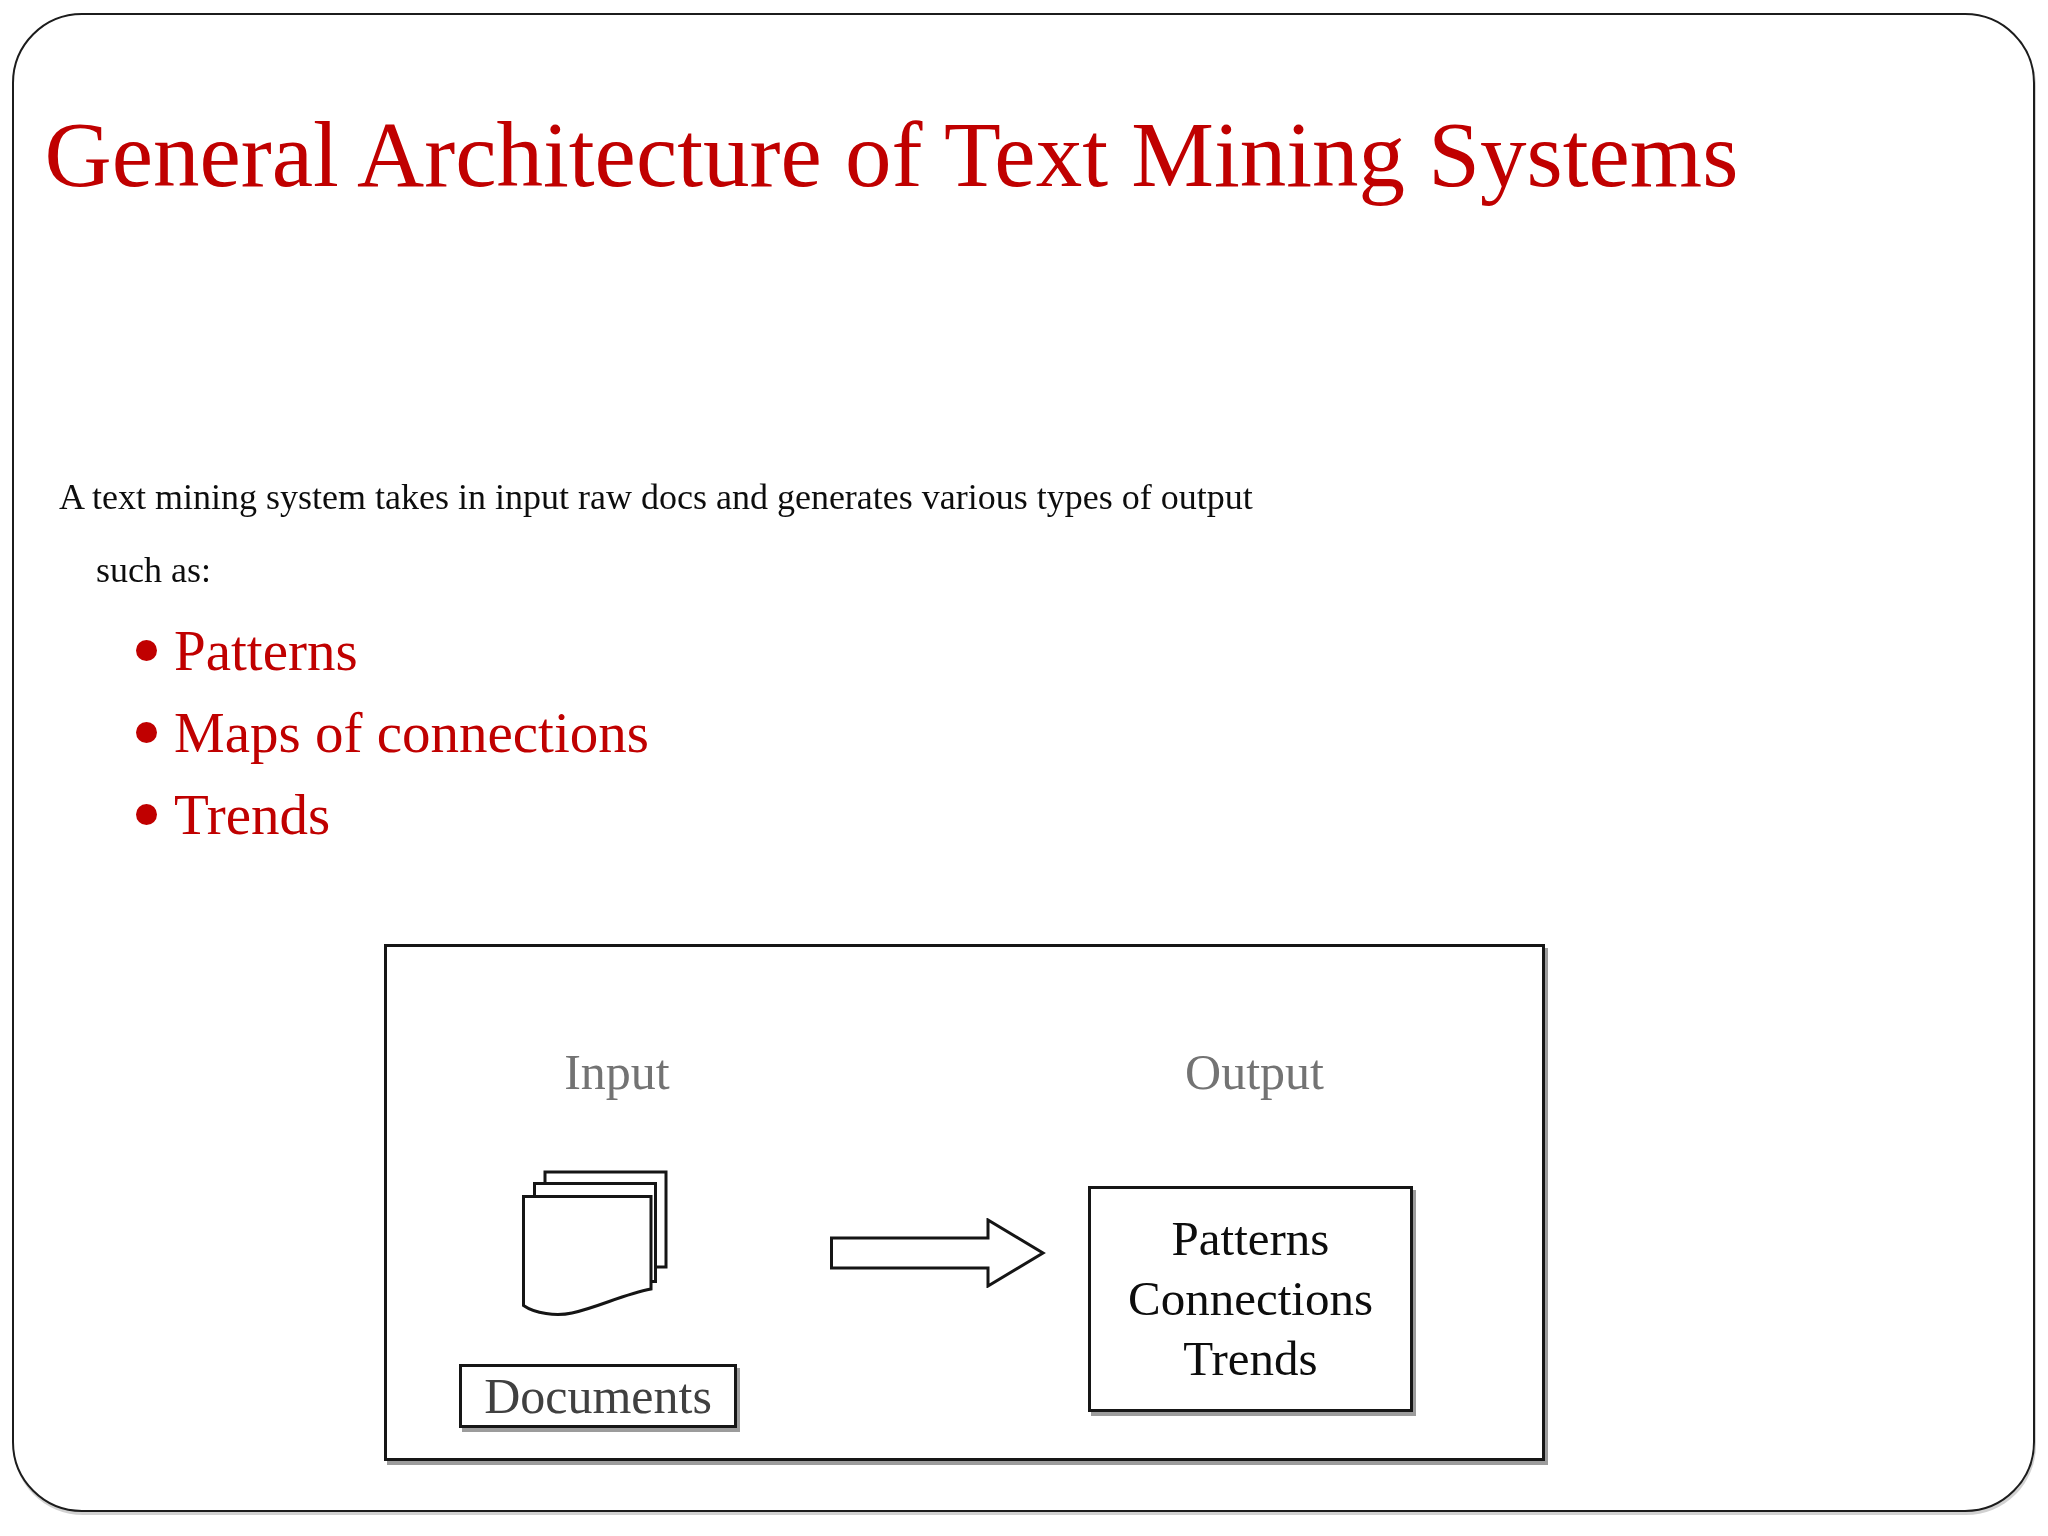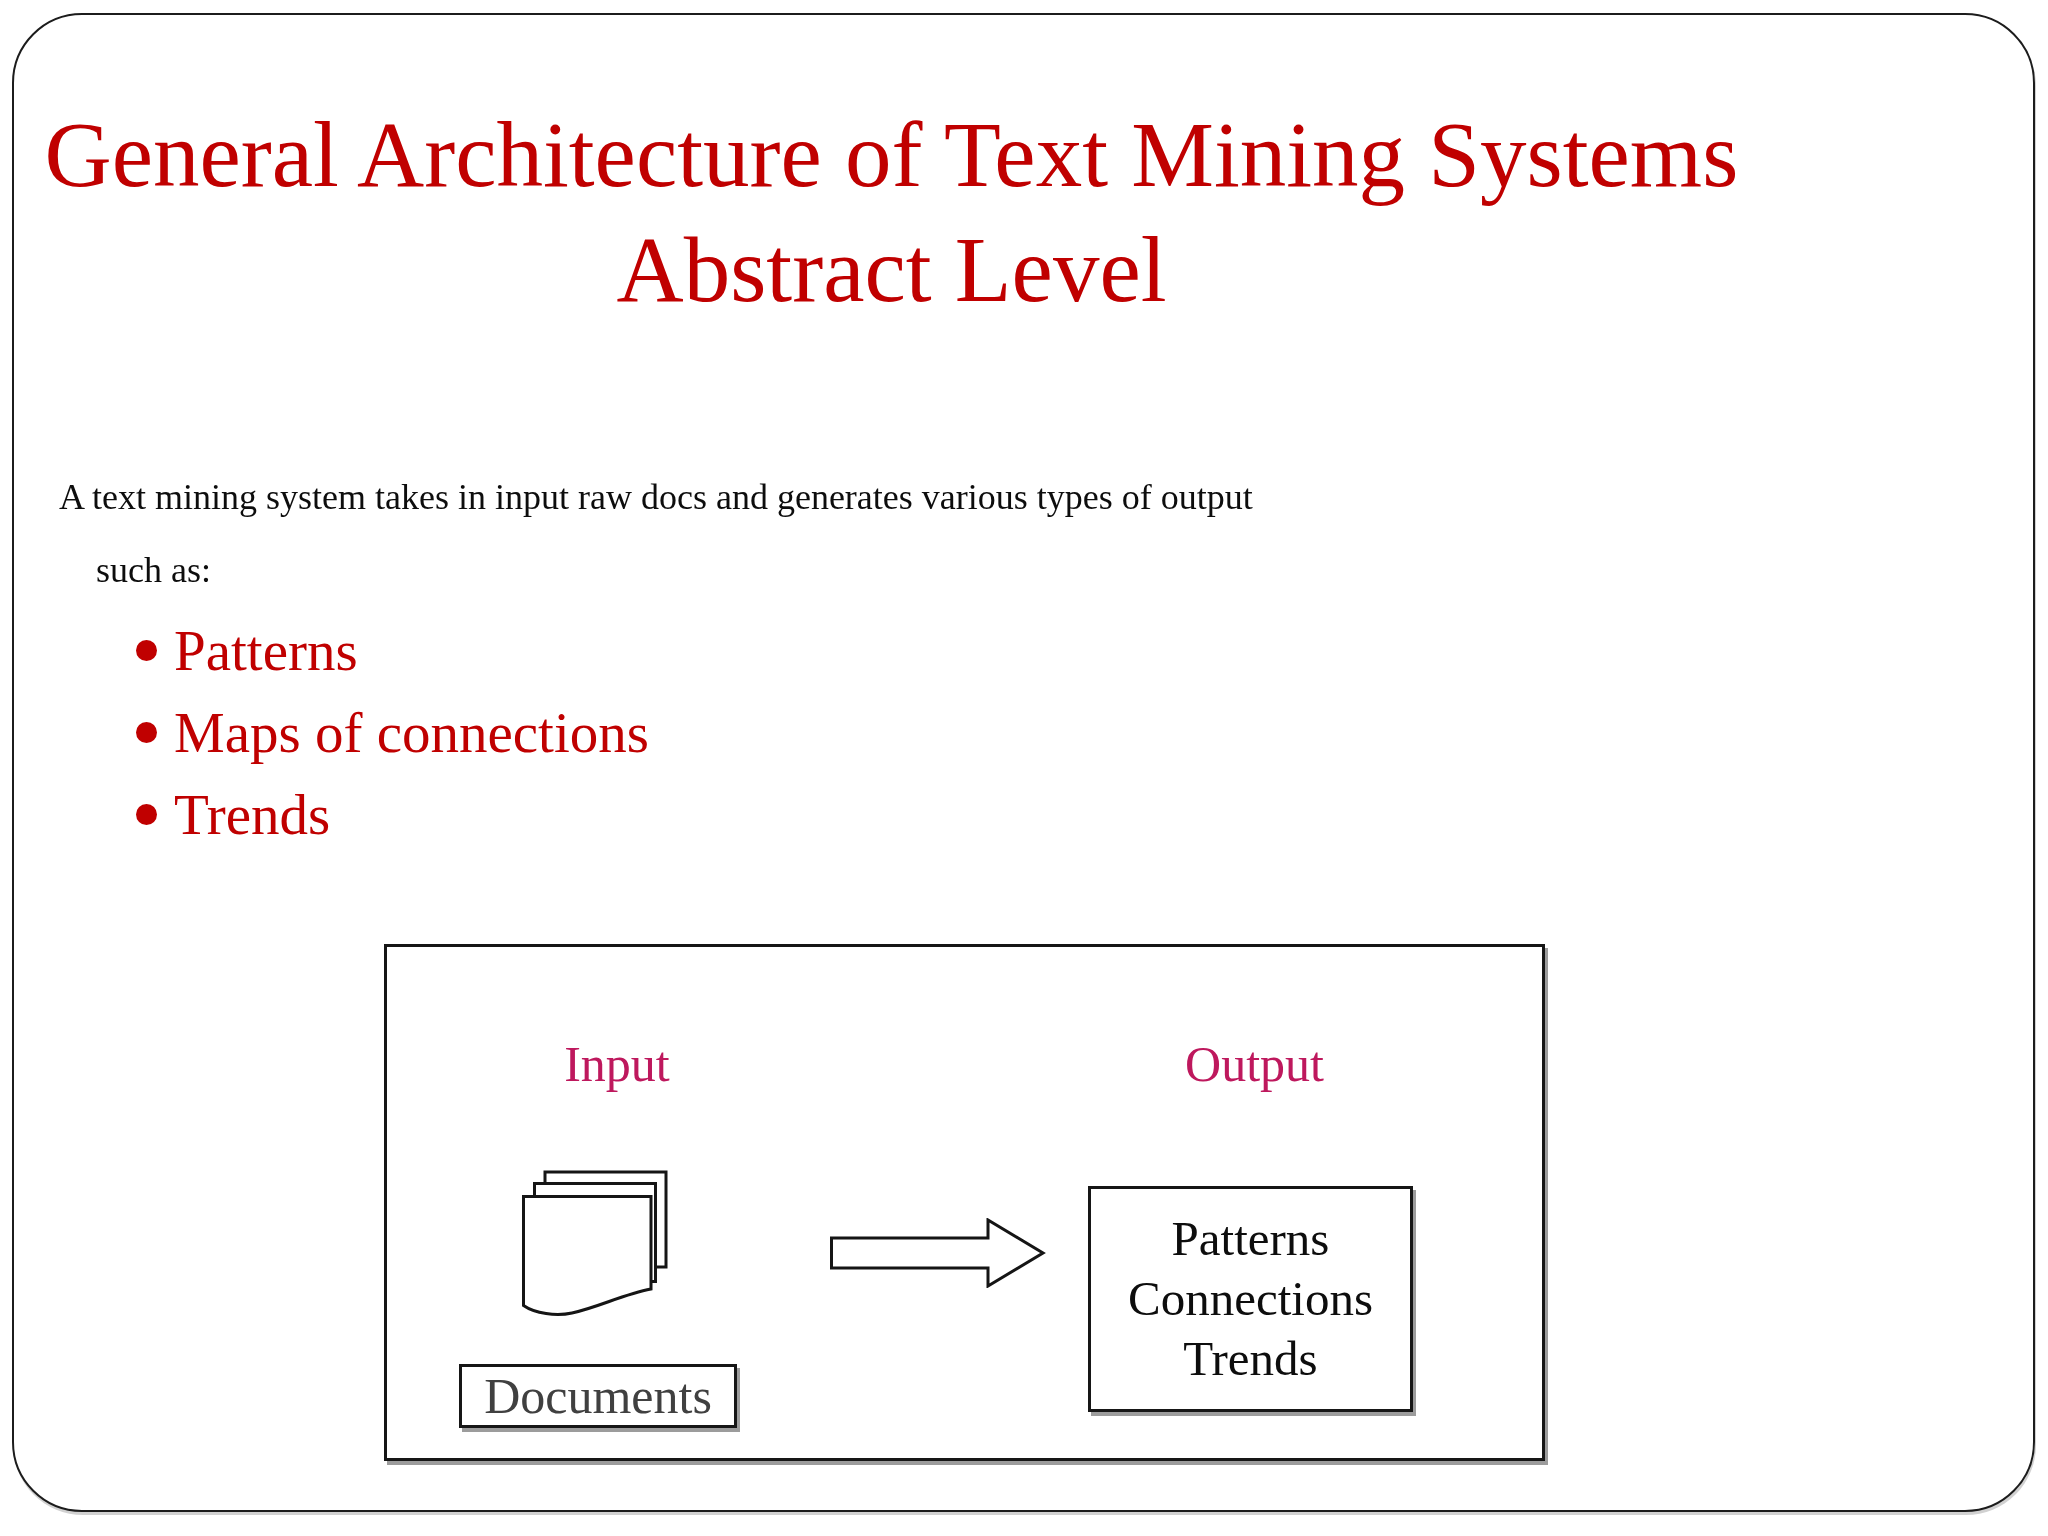--- a/index.html
+++ b/index.html
@@ -73,24 +73,24 @@
   .diagram {
     position: absolute;
     left: 384px; top: 944px;
     width: 1155px; height: 511px;
     border: 3px solid #161616;
     background: #fff;
     box-shadow: 3px 4px 0 #9c9c9c;
   }
   .io-label {
     position: absolute;
-    top: 88px;
+    top: 96px;
     width: 200px;
     text-align: center;
-    color: #be185d;
+    color: #737373;
     font-size: 50px;
     line-height: 58px;
   }
   .io-label.input  { left: 130px; }
   .io-label.output { left: 737px; text-align: right; }
 
   .docs-icon { position: absolute; left: 135px; top: 223px; }
 
   .arrow-icon { position: absolute; left: 443px; top: 271px; }
 
@@ -126,21 +126,20 @@
 </style>
 </head>
 <body>
 
 <div class="stage">
 
   <div class="slide-frame"></div>
 
   <div class="title">
     <span class="line">General Architecture of Text Mining Systems</span>
-    <span class="line">Abstract Level</span>
   </div>
 
   <div class="body-text">
     <span>A text mining system takes in input raw docs and generates various types of output</span>
     <span class="wrap-line">such as:</span>
   </div>
 
   <ul class="bullets">
     <li>
       <span class="bullet-dot"></span>

